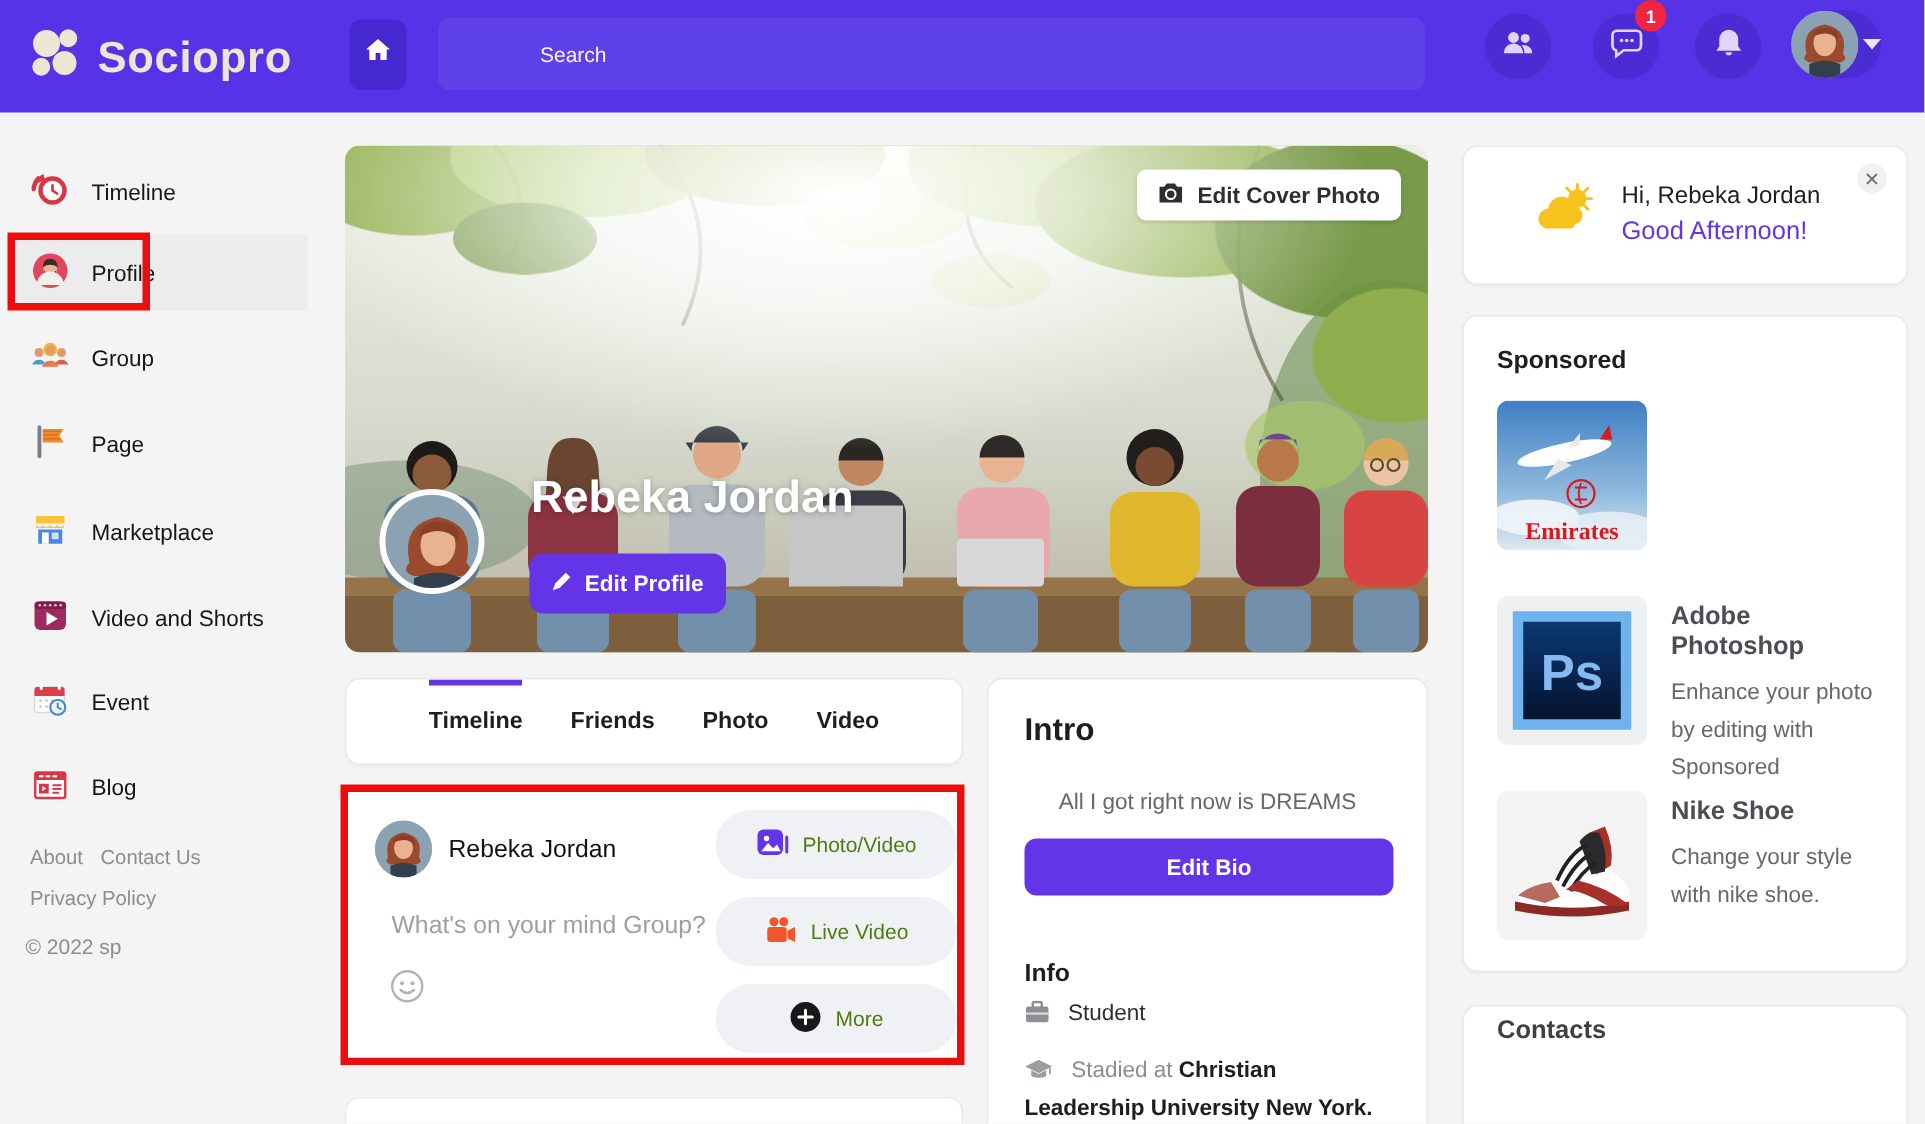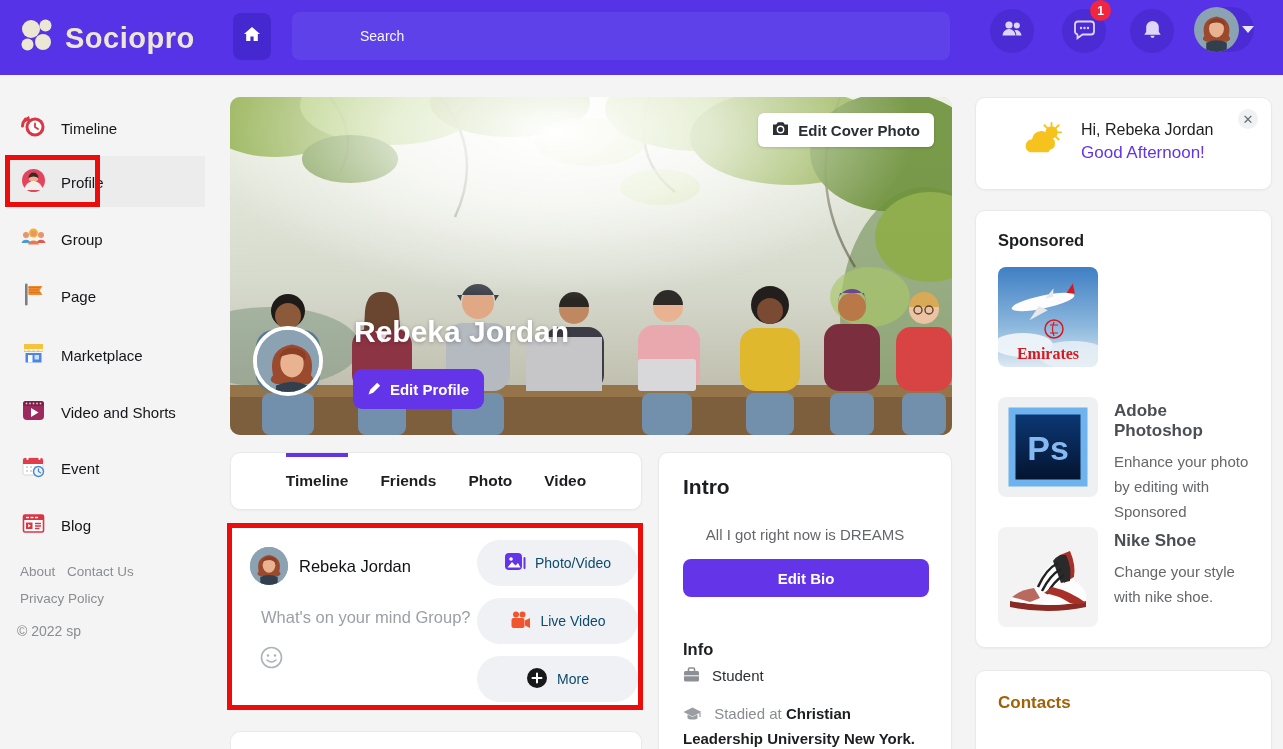--- a/index.html
+++ b/index.html
@@ -71,21 +71,21 @@
   .composer-anno { position:absolute; left:227px; top:523px; width:416px; height:187px;
                    border:5px solid #ed0c0c; background:#fff; z-index:20; }
   .composer { position:relative; width:100%; height:100%; background:#fff; }
   .composer .cav { position:absolute; left:18px; top:19px; width:38px; height:38px; border-radius:50%;
                    overflow:hidden; background:#8aa2b2; }
   .composer .cname { position:absolute; left:67px; top:29px; font-size:16.5px; color:#101215; }
   .composer .prompt { position:absolute; left:29px; top:80px; font-size:16.5px; color:#9aa0a6; cursor:text; }
   .composer .emoji { position:absolute; left:28px; top:118px; cursor:pointer; }
   .pill { position:absolute; left:245px; width:161px; height:46px; border-radius:23px; background:#f0f1f4;
           display:flex; align-items:center; justify-content:center; gap:9px; font-size:14px;
-          color:#0c4a6e; cursor:pointer; }
+          color:#4d7c0f; cursor:pointer; }
 
   .feed-stub { position:absolute; left:230px; top:731px; width:412px; height:20px;
                background:#fff; border:1px solid #e9e9e9; border-bottom:none; border-radius:10px 10px 0 0; }
 
   
   .intro-card { position:absolute; left:658px; top:452px; width:294px; height:310px; }
   .intro-title { position:absolute; left:24px; top:22px; font-size:21px; font-weight:bold; color:#1c1e21; }
   .intro-bio { position:absolute; left:0; top:73px; width:100%; text-align:center; font-size:15px; color:#65676b; }
   .edit-bio-btn { position:absolute; left:24px; top:106px; width:246px; height:38px; background:#6334e8;
                   border-radius:8px; color:#fff; font-size:15px; font-weight:bold;
@@ -107,21 +107,21 @@
                  justify-content:center; cursor:pointer; }
 
   .sponsored-card { position:absolute; left:975px; top:210px; width:297px; height:438px; }
   .sp-title { position:absolute; left:22px; top:20px; font-size:16.5px; font-weight:bold; color:#1c1e21; }
   .ad { position:absolute; left:22px; width:255px; display:flex; gap:16px; cursor:pointer; }
   .ad .thumb { width:100px; height:100px; border-radius:8px; overflow:hidden; flex:0 0 auto; }
   .ad .ad-title { font-size:17px; font-weight:bold; color:#4b4f54; margin:4px 0 8px; }
   .ad .ad-line { font-size:15px; color:#65676b; line-height:25px; }
 
   .contacts-card { position:absolute; left:975px; top:670px; width:297px; height:92px; }
-  .ct-title { position:absolute; left:22px; top:22px; font-size:17px; font-weight:bold; color:#a16207; }
+  .ct-title { position:absolute; left:22px; top:6px; font-size:17px; font-weight:bold; color:#404040; }
 </style>
 </head>
 <body>
 
 <div class="topbar">
   <div class="brand">
     <span>
       <svg width="38" height="38" viewBox="0 0 38 38">
         <circle cx="13" cy="13" r="9" fill="#ece6d4"></circle>
           <circle cx="27.5" cy="9.5" r="6" fill="#ece6d4"></circle>

